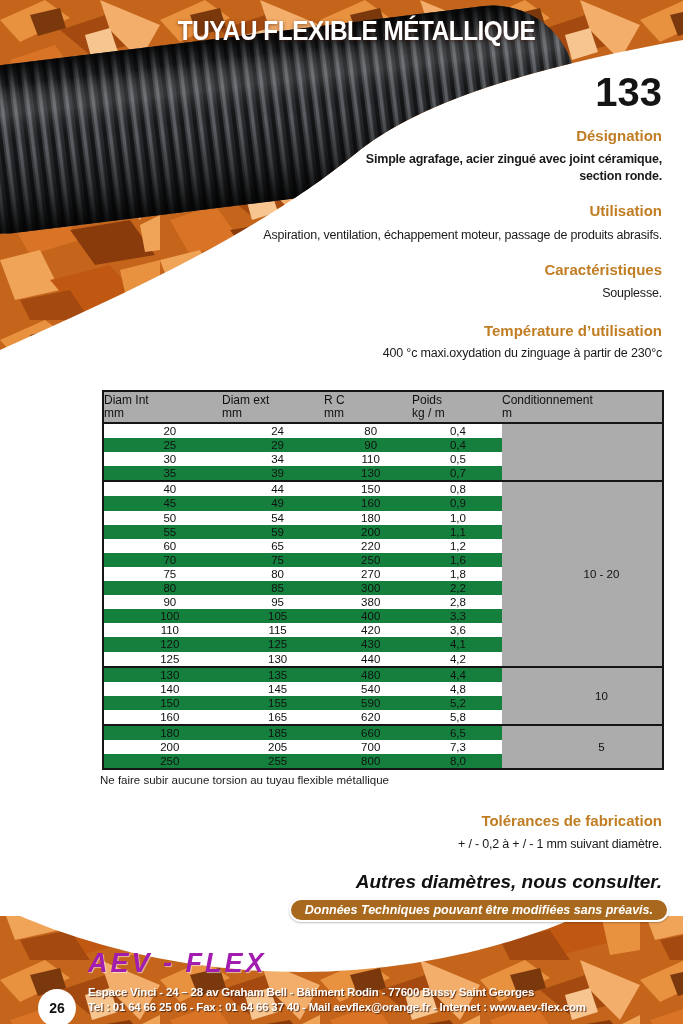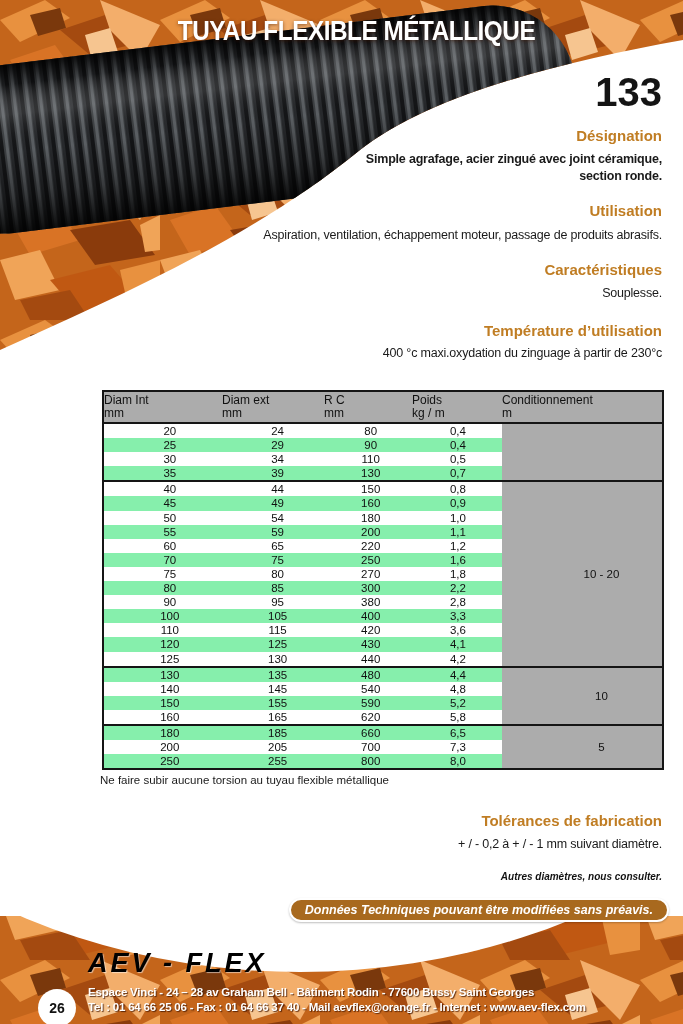--- a/index.html
+++ b/index.html
@@ -26,35 +26,35 @@
               background:#ACACAC;box-sizing:content-box;}
   .thead{display:flex;height:30px;border-bottom:2px solid #151515;background:#ACACAC;}
   .hcell{display:flex;flex-direction:column;justify-content:center;align-items:flex-start;
          font-size:12px;line-height:13.5px;color:#111;box-sizing:border-box;}
   .w1{width:118px}.w2{width:102px}.w3{width:88px}.w4{width:90px}.w5{width:160px}
   .tgroup{display:flex;}
   .tgroup-sep{border-top:2px solid #151515;gap:39px;}
   .tleft{width:398px;}
   .trow{display:flex;height:14.1px;padding-left:8px;}
   .trow.white{background:#fff;}
-  .trow.gray{background:#86efac;}
+  .trow.gray{background:#15803d;}
   .tcell{font-size:11.5px;line-height:14.1px;text-align:center;color:#111;}
   .c1{width:118px}.c2{width:102px}.c3{width:88px}.c4{width:90px}
   .tcond{width:160px;background:#ACACAC;display:flex;align-items:center;justify-content:center;
          font-size:11.5px;color:#111;}
   .note{position:absolute;top:774px;left:100px;font-size:11.5px;color:#1a1a1a;}
 
   .h-tol{top:812px}.b-tol{top:836px}
   .consult{position:absolute;top:871px;right:21px;font-style:italic;font-weight:bold;
-           font-size:10px;color:#111;text-align:right;}
+           font-size:19px;color:#111;text-align:right;}
   .badge{position:absolute;top:898px;right:14px;background:#A8691E;border:2px solid #fff;
          border-radius:13px;color:#fff;font-style:italic;font-weight:bold;font-size:12.5px;
          line-height:20px;padding:0 14px;box-shadow:0 1px 2px rgba(0,0,0,.25);text-align:right;}
 
-  .logo{position:absolute;top:948px;left:88px;color:#000000;font-size:27px;font-weight:bold;
+  .logo{position:absolute;top:948px;left:88px;color:#a21caf;font-size:27px;font-weight:bold;
         font-style:italic;letter-spacing:3px;text-shadow:1px 1px 1px rgba(255,255,255,.55);}
   .addr{position:absolute;left:88px;color:#fff;font-weight:bold;font-size:11.5px;
         letter-spacing:-.2px;text-shadow:1px 1px 1px rgba(70,25,0,.85);}
   .addr1{top:986px}.addr2{top:1001px}
   .pagebadge{position:absolute;top:989px;left:38px;width:38px;height:38px;border-radius:50%;
              background:#fff;color:#111;font-weight:bold;font-size:14px;display:flex;
              align-items:center;justify-content:center;}
 </style>
 </head>
 <body>

